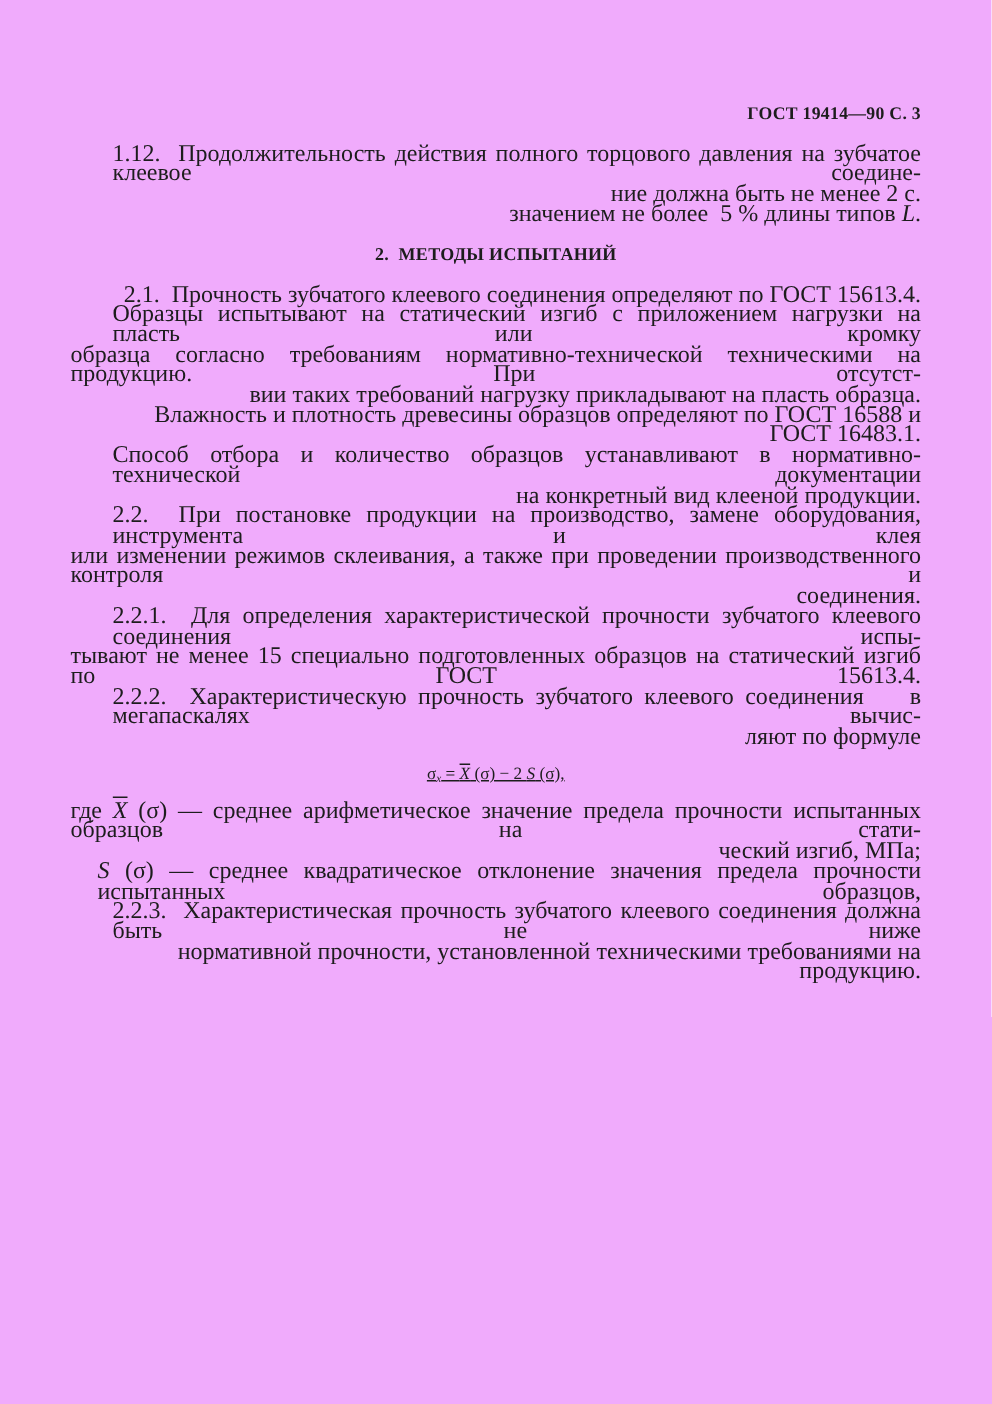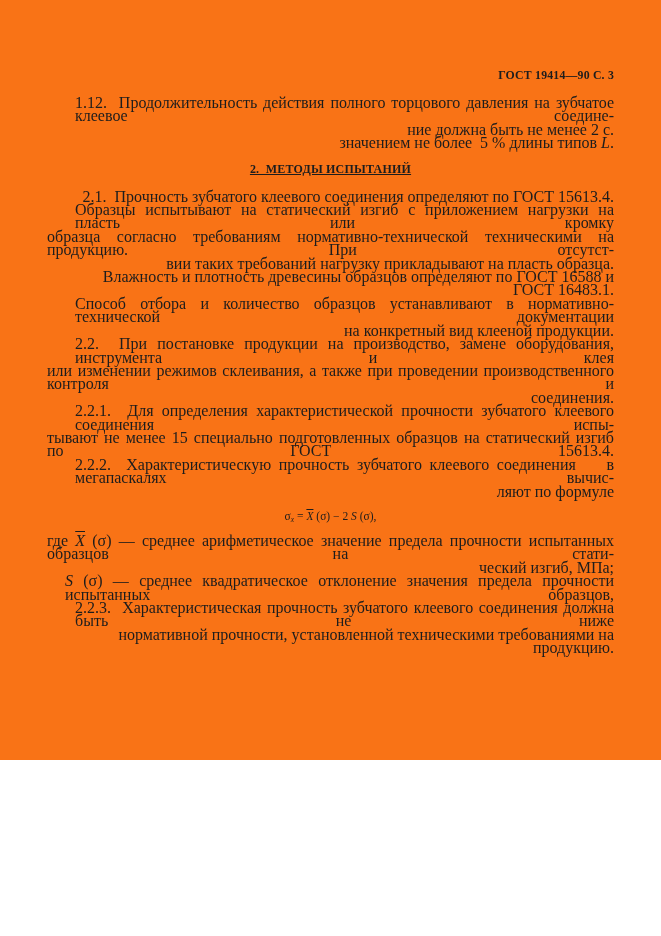--- a/index.html
+++ b/index.html
@@ -1,20 +1,20 @@
 <!DOCTYPE html>
 <html><head>
 <meta charset="utf-8">
 <style>
   html, body { margin: 0; padding: 0; background: #ffffff; }
   .page {
     position: relative;
     width: 661px;
-    height: 760px;
-    background: #f97316;
+    height: 936px;
+    background: #f0abfc;
     font-family: "Liberation Serif", serif;
     color: #1d1d1d;
     overflow: hidden;
   }
   .page-header {
     position: absolute;
     top: 68px;
     right: 47px;
     font-weight: bold;
     font-size: 11.8px;
@@ -41,28 +41,28 @@
   .hang1 { padding-left: 18px; }
   .hang2 { padding-left: 54px; }
   .section-heading {
     margin: 12px 0 14px 0;
     font-size: 12px;
     line-height: 14px;
     font-weight: bold;
     text-align: center;
     text-align-last: center;
     letter-spacing: 0.2px;
-    text-decoration: underline;
   }
   .formula-row {
     margin: 11px 0;
     font-size: 11.5px;
     line-height: 14px;
     text-align: center;
     text-align-last: center;
+    text-decoration: underline;
   }
   .it { font-style: italic; }
   .ov { text-decoration: overline; }
   sub {
     font-size: 7.5px;
     line-height: 0;
     vertical-align: -2px;
   }
 </style>
 </head>

